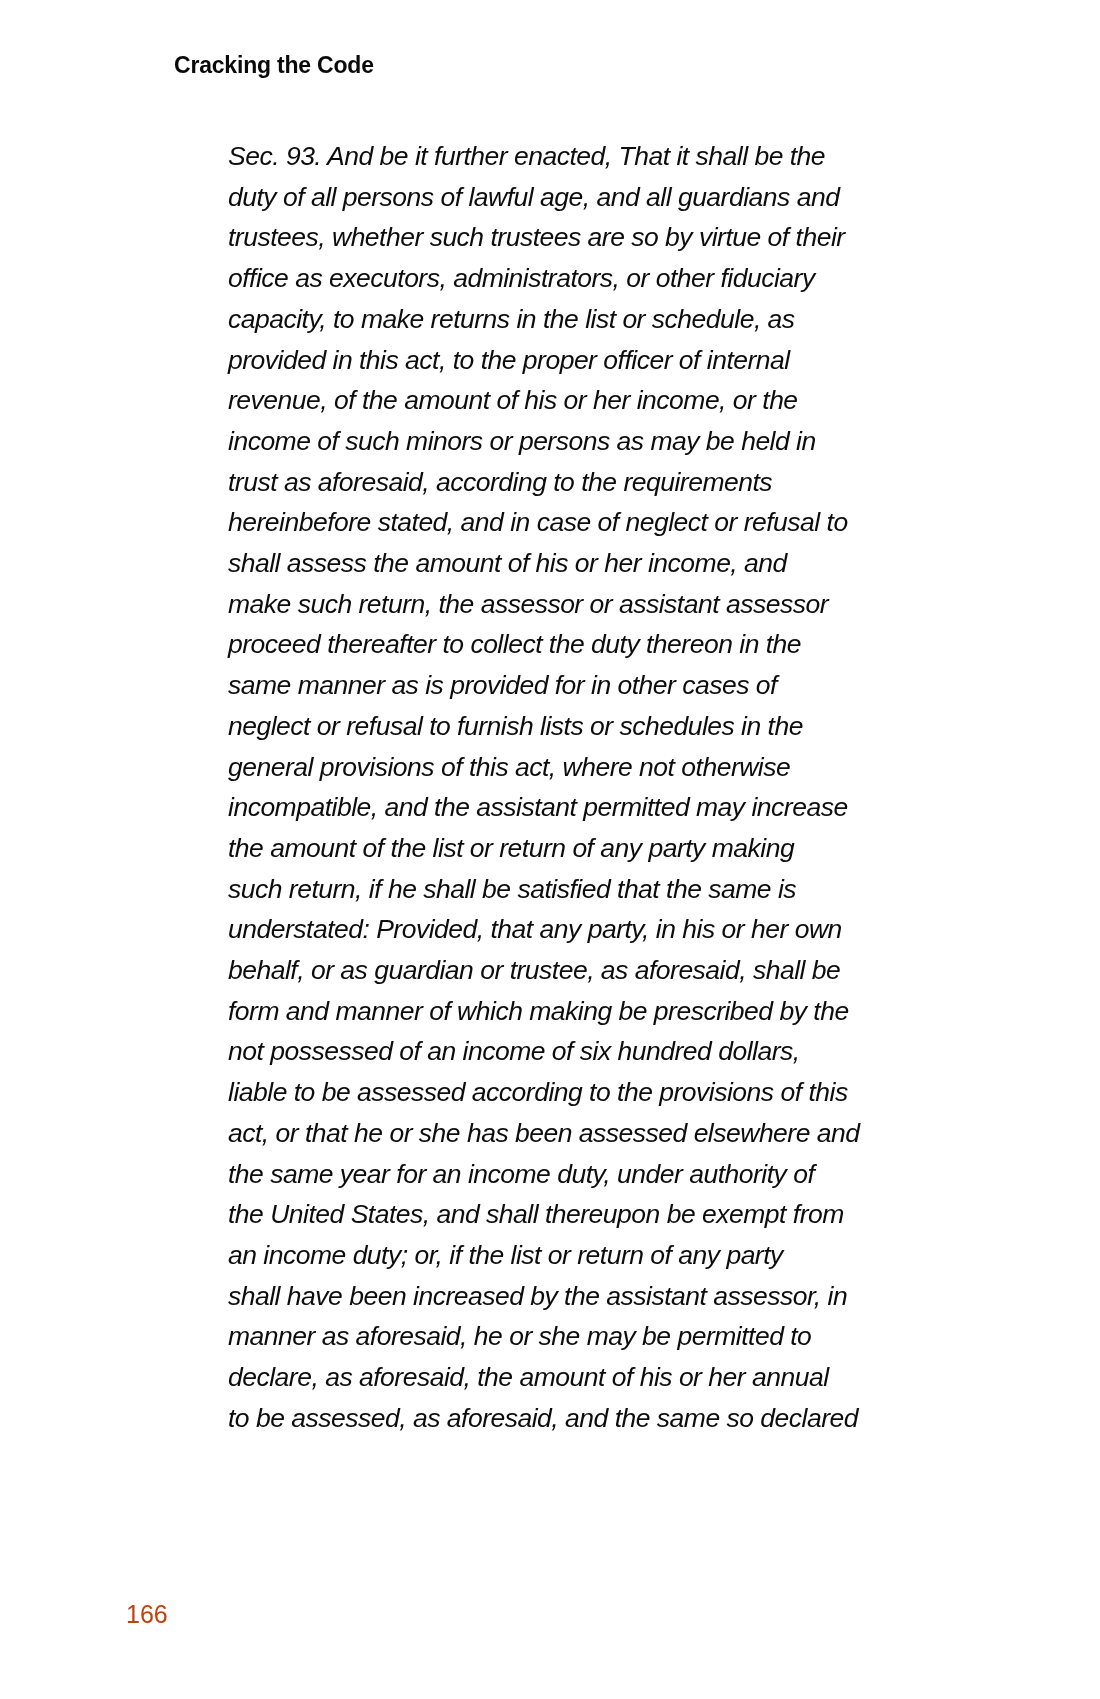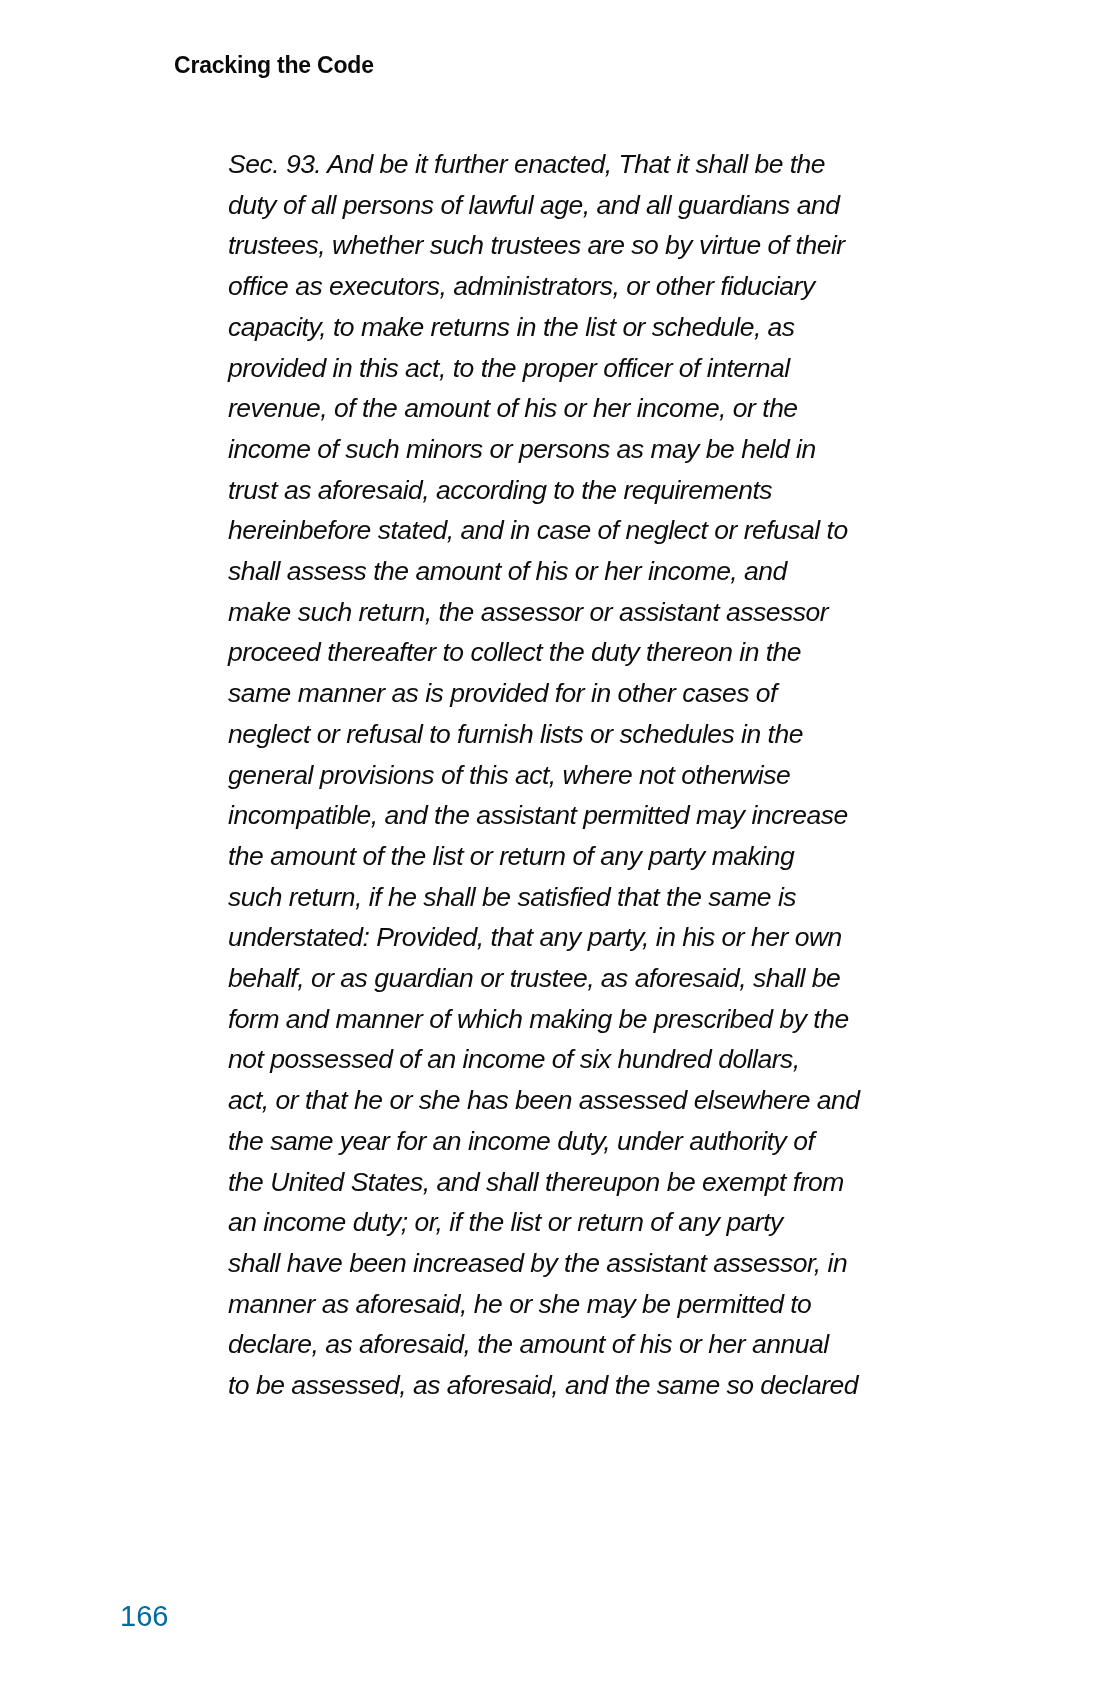--- a/index.html
+++ b/index.html
@@ -23,38 +23,38 @@
     font-size: 23px;
     font-weight: bold;
     letter-spacing: -0.2px;
     color: #0a0a0a;
     white-space: nowrap;
     margin-left: 44px;
   }
   .quote-block {
     position: absolute;
     left: 228px;
-    top: 144px;
+    top: 136px;
     width: 680px;
   }
   .quote-line {
     font-style: italic;
     font-size: 26.5px;
     line-height: 40.7px;
     letter-spacing: -0.5px;
     white-space: nowrap;
     color: #0d0d0d;
   }
   .page-number {
     position: absolute;
-    left: 120px;
+    left: 126px;
     top: 1600px;
-    font-size: 29px;
+    font-size: 25px;
     font-style: normal;
-    color: #0369a1;
+    color: #c2410c;
   }
 </style>
 </head>
 <body>
 
 <div class="page">
   <div class="running-header">Cracking the Code</div>
 
   <div class="quote-block" id="quote-block">
       <div class="quote-line">Sec. 93. And be it further enacted, That it shall be the</div>
@@ -73,20 +73,21 @@
       <div class="quote-line">same manner as is provided for in other cases of</div>
       <div class="quote-line">neglect or refusal to furnish lists or schedules in the</div>
       <div class="quote-line">general provisions of this act, where not otherwise</div>
       <div class="quote-line">incompatible, and the assistant permitted may increase</div>
       <div class="quote-line">the amount of the list or return of any party making</div>
       <div class="quote-line">such return, if he shall be satisfied that the same is</div>
       <div class="quote-line">understated: Provided, that any party, in his or her own</div>
       <div class="quote-line">behalf, or as guardian or trustee, as aforesaid, shall be</div>
       <div class="quote-line">form and manner of which making be prescribed by the</div>
       <div class="quote-line">not possessed of an income of six hundred dollars,</div>
+      <div class="quote-line">liable to be assessed according to the provisions of this</div>
       <div class="quote-line">act, or that he or she has been assessed elsewhere and</div>
       <div class="quote-line">the same year for an income duty, under authority of</div>
       <div class="quote-line">the United States, and shall thereupon be exempt from</div>
       <div class="quote-line">an income duty; or, if the list or return of any party</div>
       <div class="quote-line">shall have been increased by the assistant assessor, in</div>
       <div class="quote-line">manner as aforesaid, he or she may be permitted to</div>
       <div class="quote-line">declare, as aforesaid, the amount of his or her annual</div>
       <div class="quote-line">to be assessed, as aforesaid, and the same so declared</div>
     </div>
 

